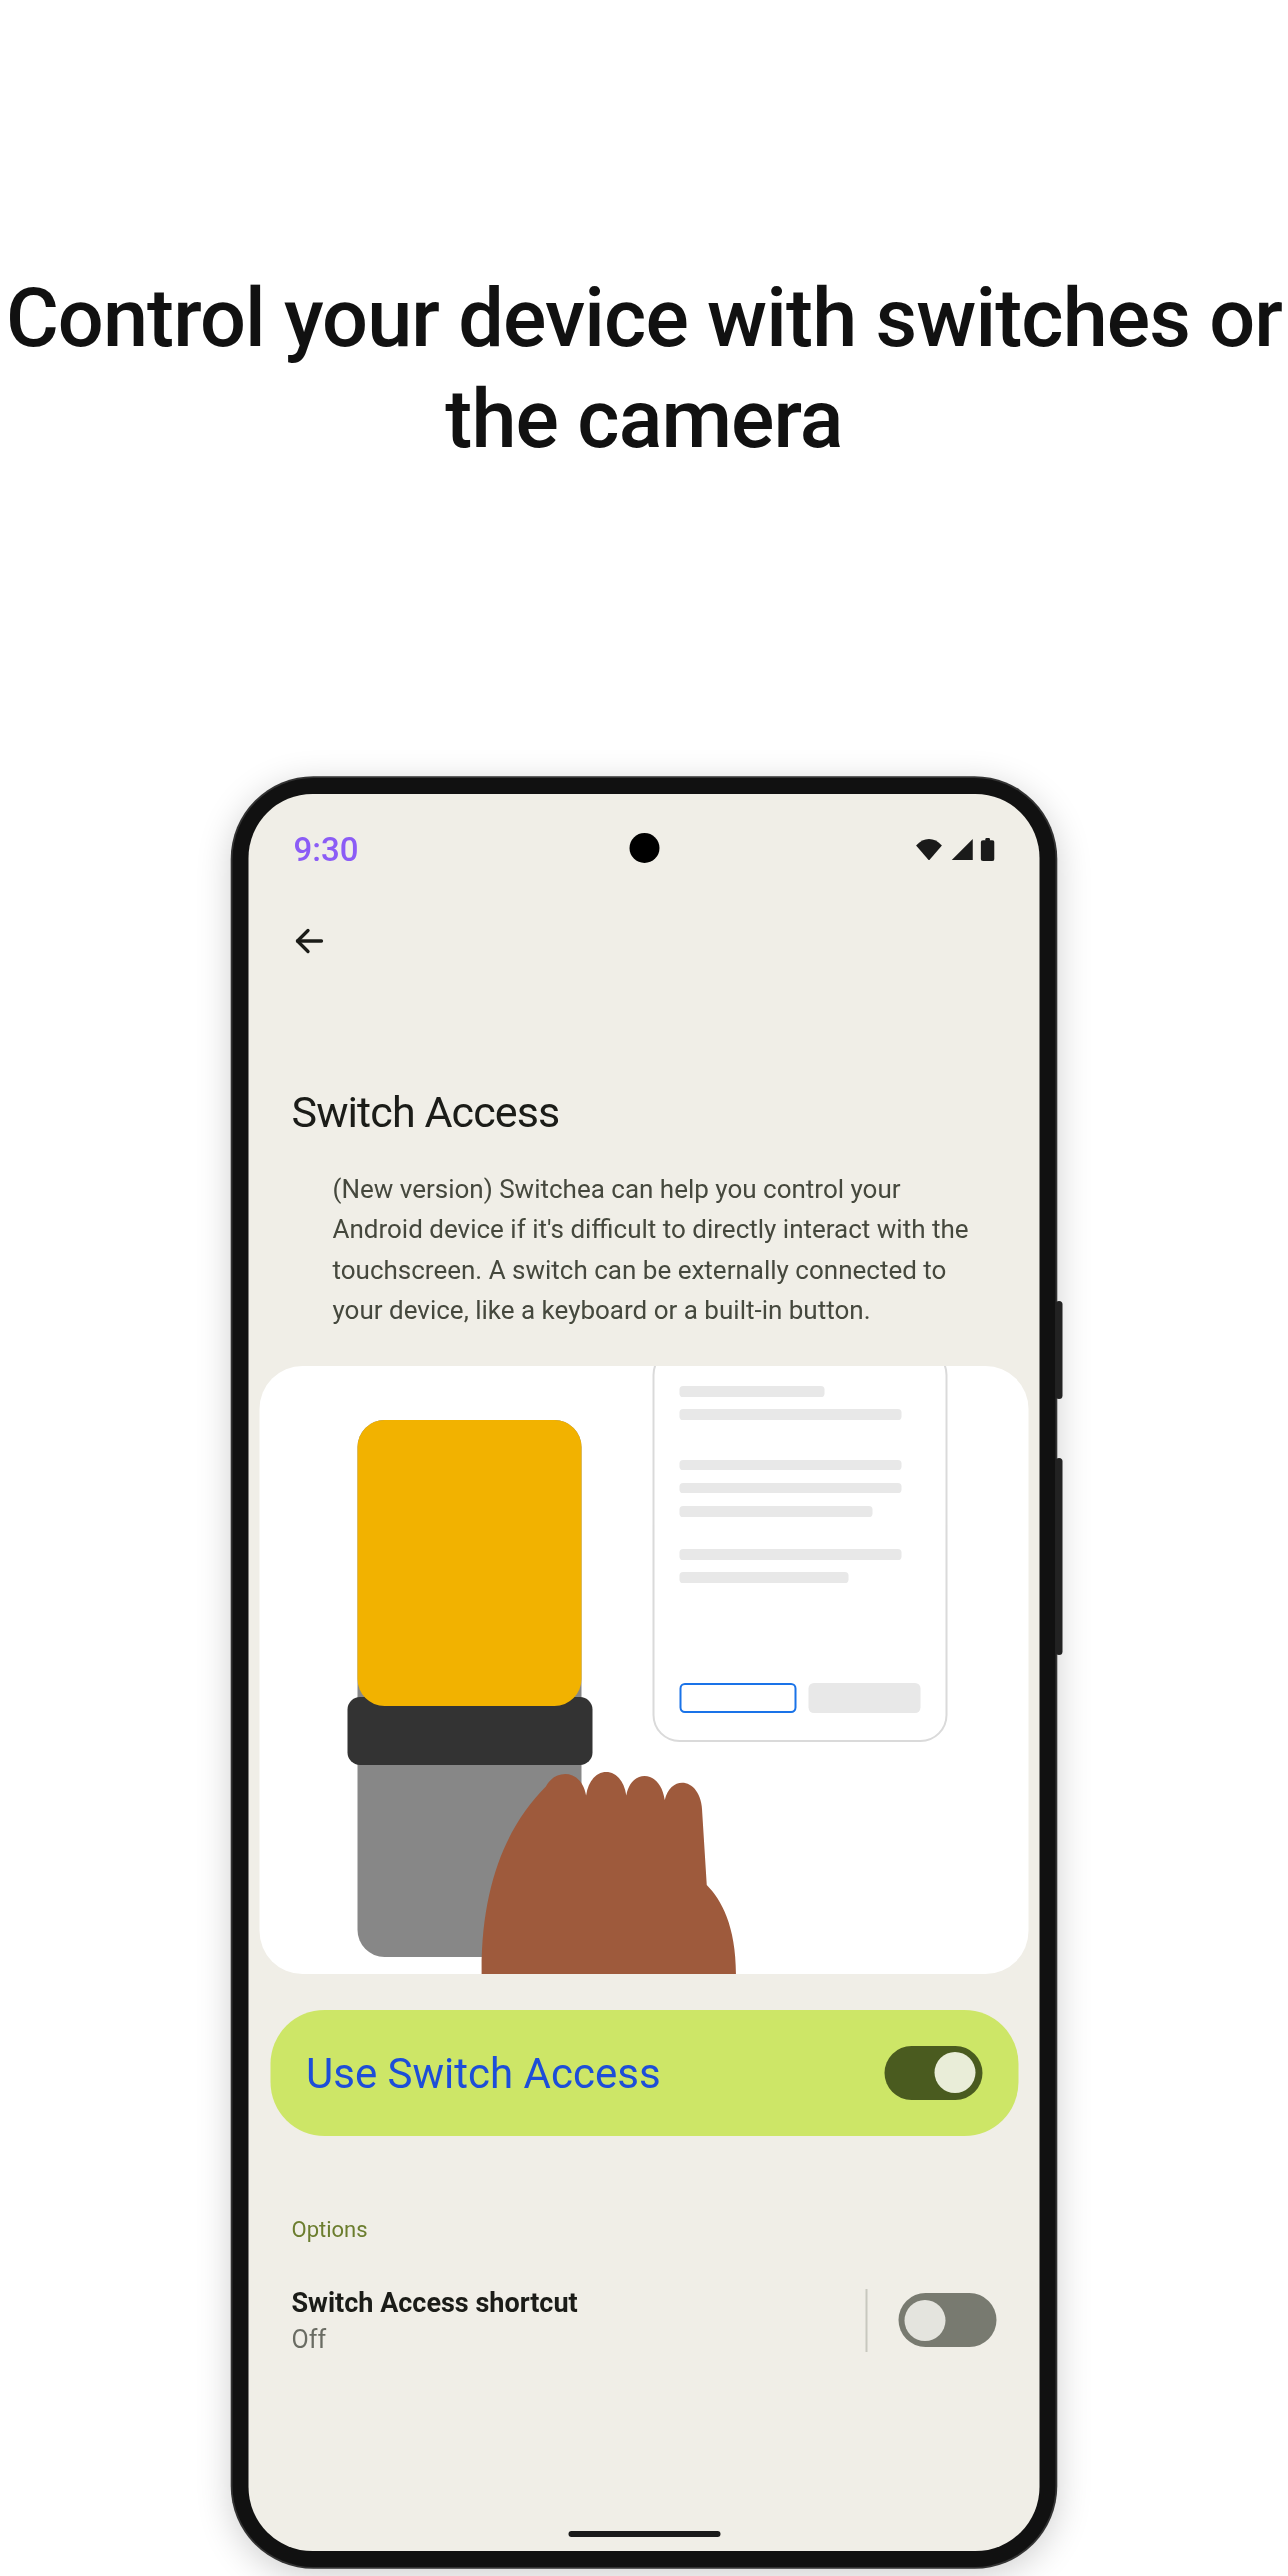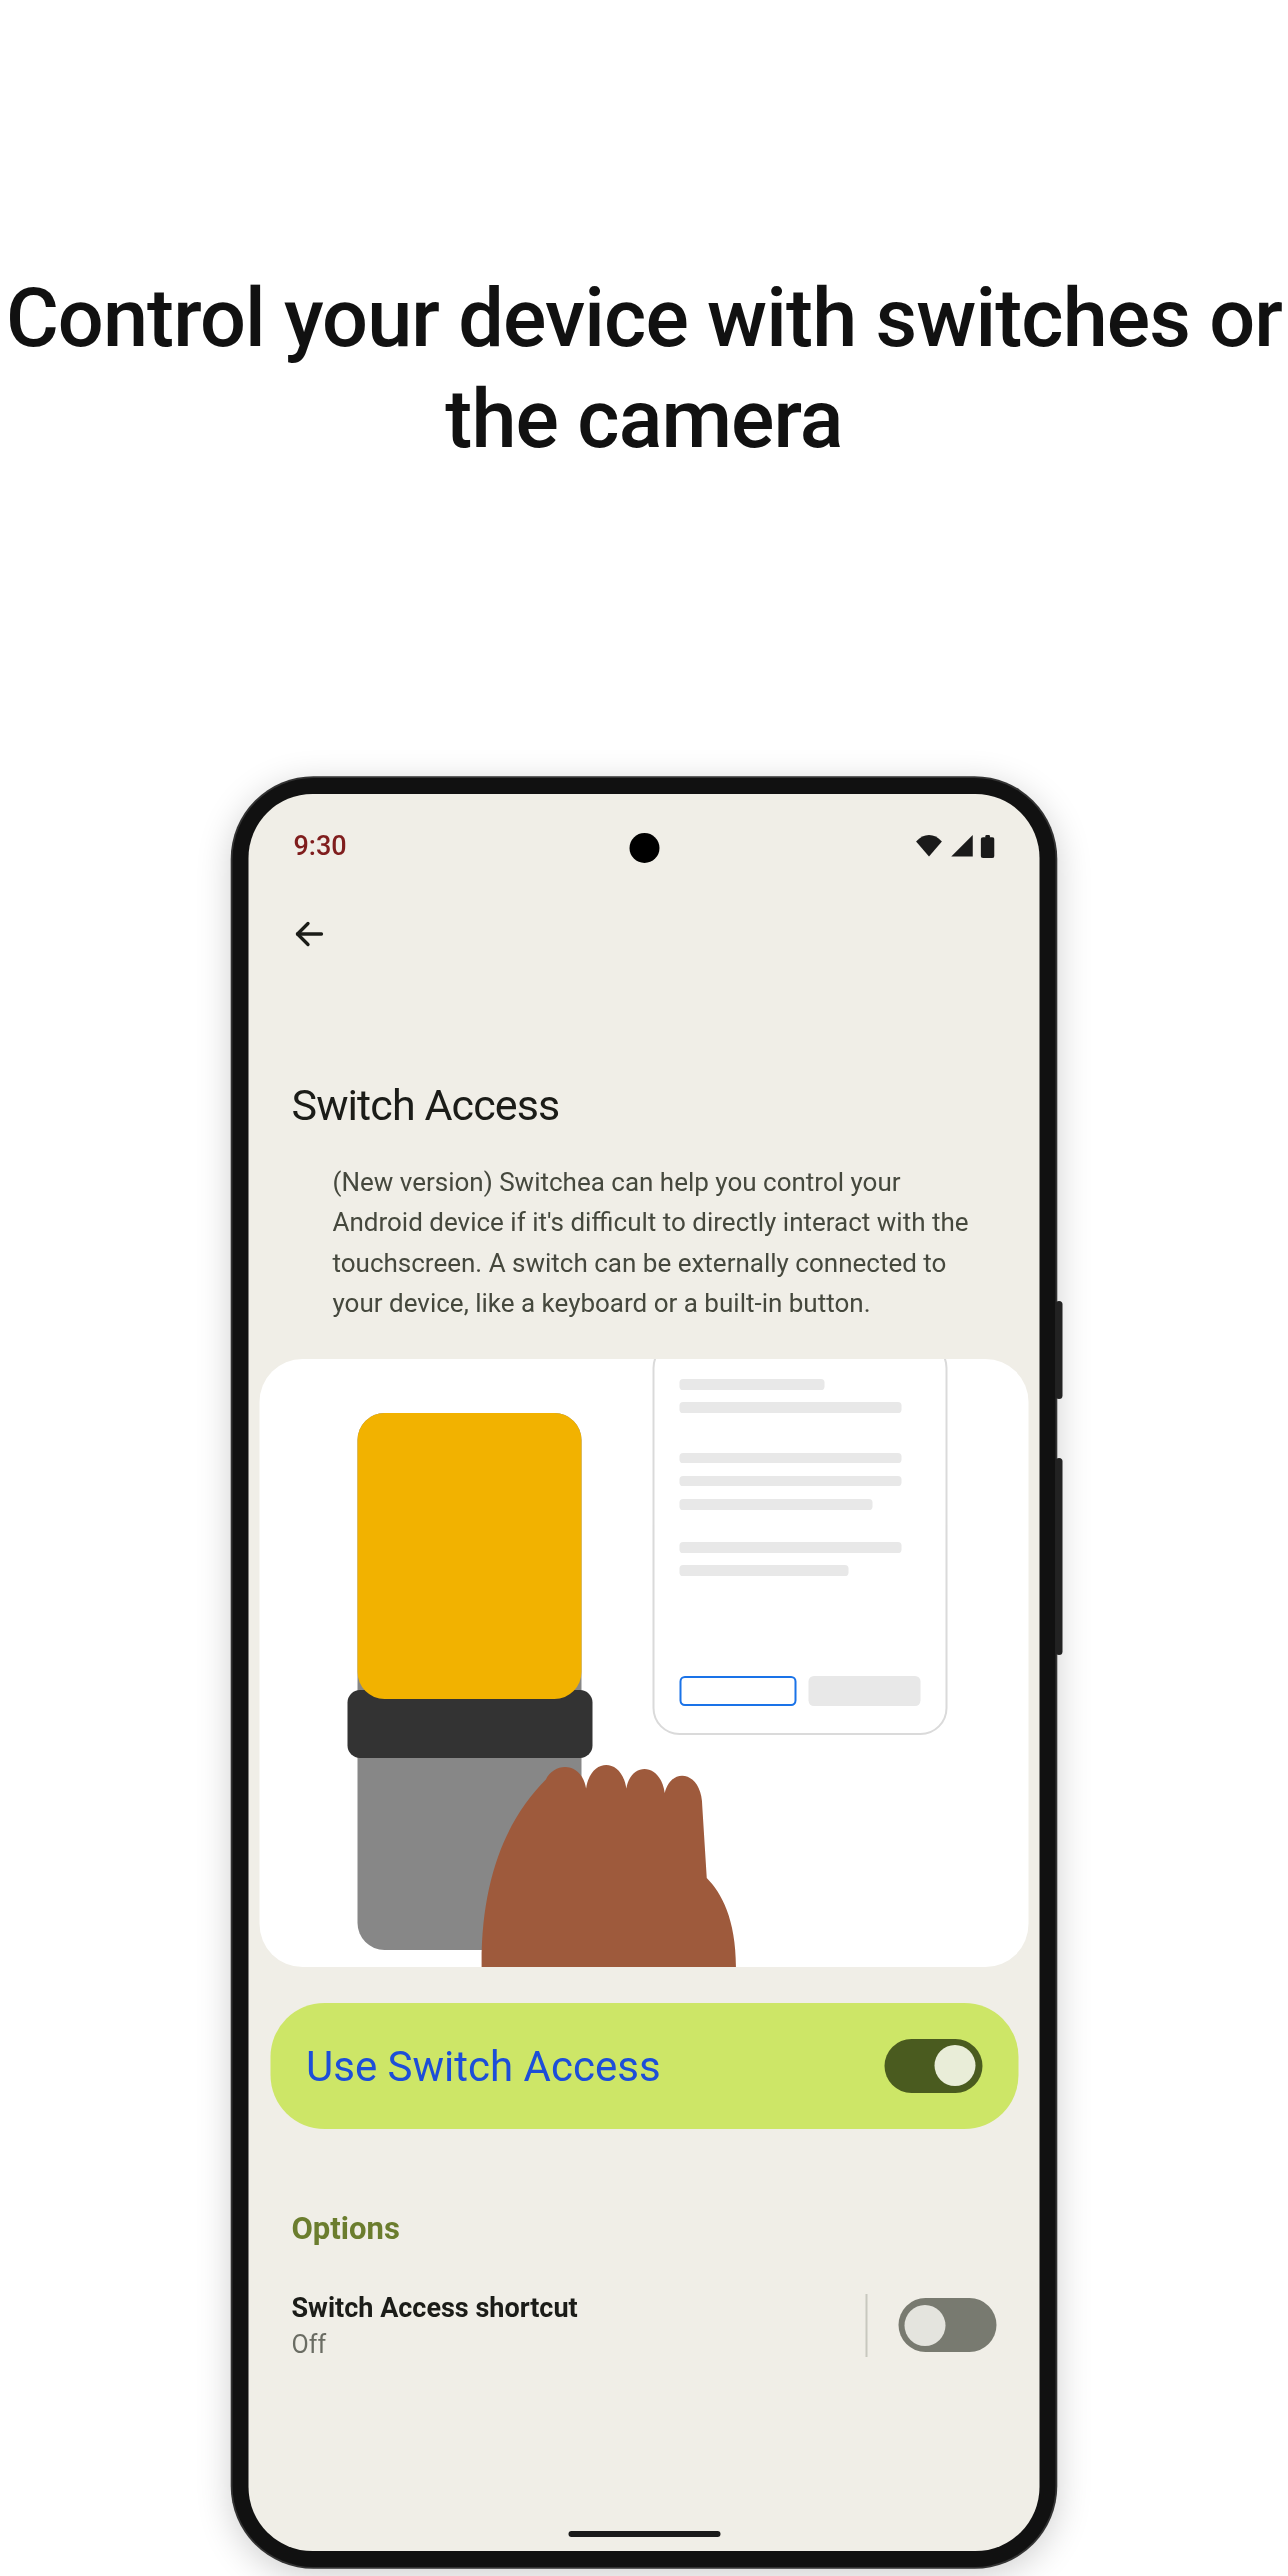--- a/index.html
+++ b/index.html
@@ -55,23 +55,23 @@
     height: 30px;
     background: #000;
     border-radius: 50%;
     z-index: 10;
   }
   .status-bar {
     display: flex;
     justify-content: space-between;
     align-items: center;
     padding: 36px 45px 18px 45px;
-    font-size: 27px;
+    font-size: 33px;
     font-weight: 500;
-    color: #7f1d1d;
+    color: #8b5cf6;
   }
   .status-icons { display: flex; align-items: center; gap: 7.2px; }
   .back-row {
     padding: 36px 43px 18px;
   }
   .content {
     padding: 0 43px;
   }
   .page-title {
     font-size: 43px;
@@ -174,23 +174,23 @@
     width: 41px;
     height: 41px;
     border-radius: 50%;
     background: #e9edd8;
   }
   .switch.on .switch-thumb { right: 6.3px; }
   .switch.off .switch-thumb { left: 6.3px; background:#e4e4de; }
 
   .section-label {
     margin: 81px 43px 0 43px;
-    font-size: 31px;
+    font-size: 22px;
     color: #6b7d2e;
-    font-weight: 700;
+    font-weight: 400;
   }
   .option-row {
     margin: 45px 43px 0 43px;
     display: flex;
     align-items: center;
     justify-content: space-between;
   }
   .option-text-col { flex:1; }
   .option-title { font-size: 27px; color: #1b1c18; font-weight: bold; }
   .option-sub { font-size: 25px; color: #6a6c63; margin-top:5.4px; }

